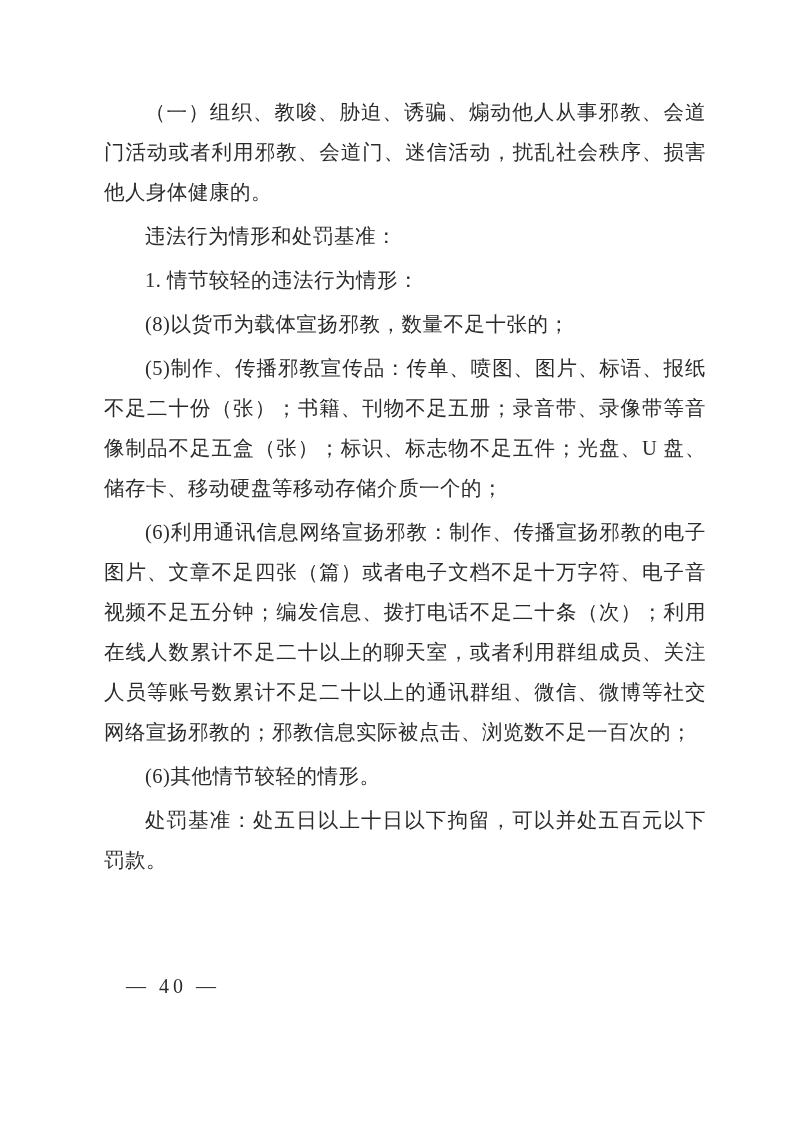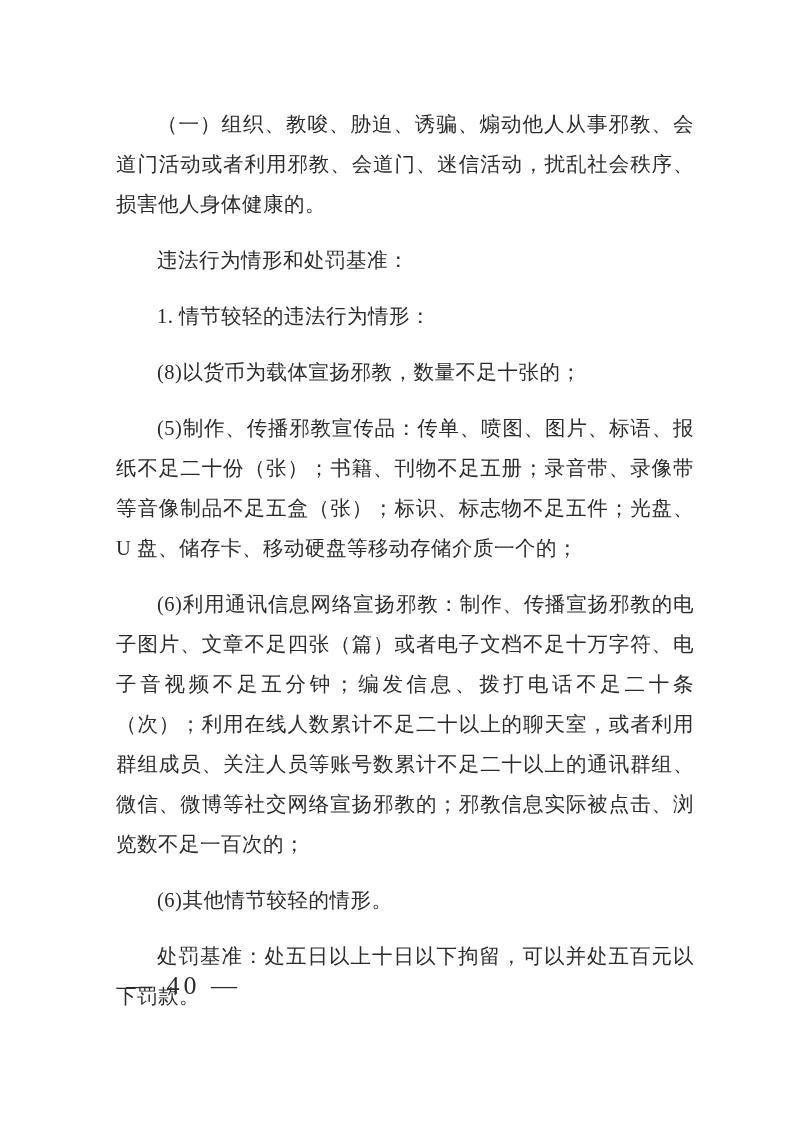--- a/index.html
+++ b/index.html
@@ -17,35 +17,35 @@
     font-family: "Liberation Serif", "DejaVu Serif", serif;
     color: #2b2b2b;
   }
   .content {
     position: absolute;
     left: 100px;
     top: 88px;
     width: 610px;
   }
   .content p {
-    margin: 16px;
+    margin: 4px;
     padding: 0;
     font-size: 20.5px;
     line-height: 40px;
     letter-spacing: 0.5px;
     text-indent: 2em;
     text-align: justify;
     text-justify: inter-ideograph;
     font-weight: 400;
   }
   .page-num {
     position: absolute;
     left: 126px;
     top: 970px;
-    font-size: 26px;
+    font-size: 20px;
     line-height: 32px;
     letter-spacing: 4px;
     color: #2b2b2b;
     white-space: nowrap;
   }
 </style>
 </head>
 <body>
 
 <div class="page" style="background: rgb(255, 255, 255); color: rgb(43, 43, 43);">

